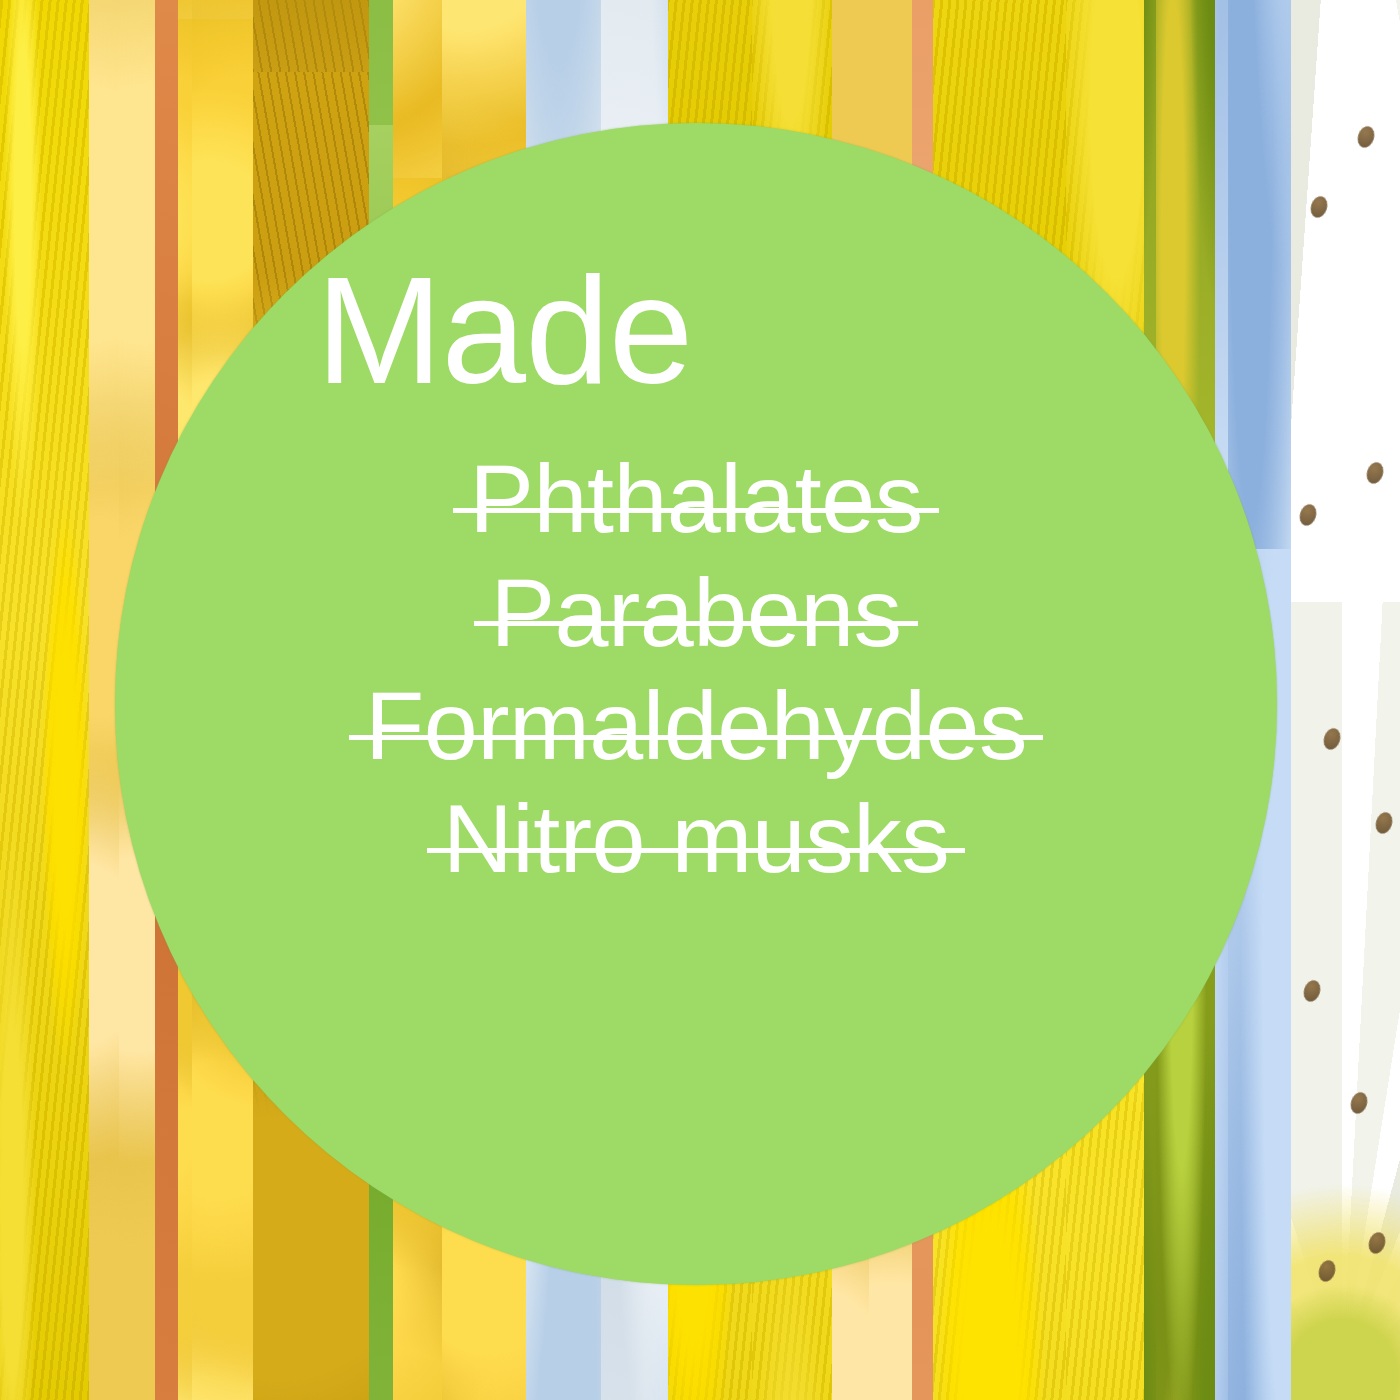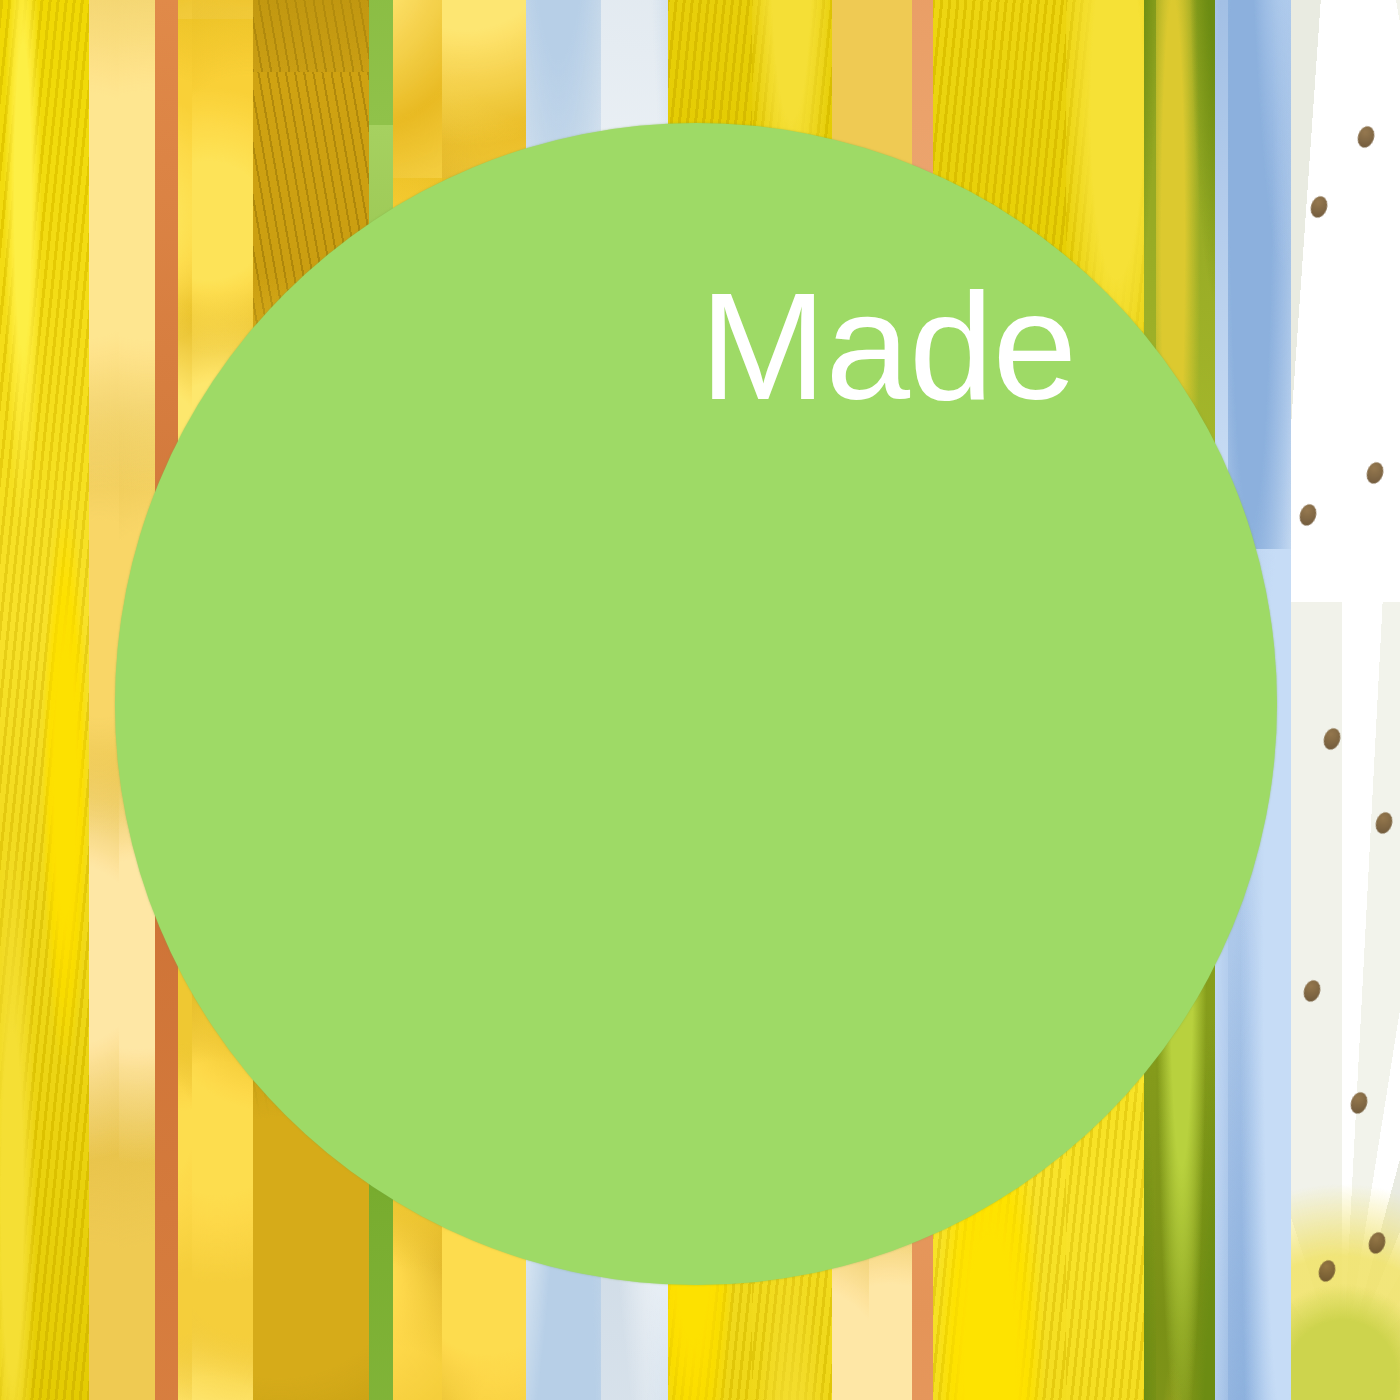--- a/index.html
+++ b/index.html
@@ -142,23 +142,23 @@
     align-items:center;justify-content:flex-start;
     padding-top:130px;
     box-sizing:border-box;
   }
   #headline{
     color:#ffffff;
     font-size:152px;
     line-height:1.02;
     font-weight:400;
     letter-spacing:-1px;
-    text-align:right;
+    text-align:left;
     width:760px;
-    margin:16px;
+    margin:0;
   }
   #headline .hl-line{display:block;}
   #avoid-list{
     list-style:none;
     margin:34px 0 0 0;padding:0;
     width:100%;
     text-align:center;
   }
   #avoid-list li{
     color:#ffffff;
@@ -253,15 +253,29 @@
         <div class="blossom-spot" style="left: 72%; top: 88%;"></div>
       </div>
     </div>
 
   <div id="badge">
 
     <h1 id="headline">
       <span class="hl-line">Made</span>
     </h1>
 
+    <ul id="avoid-list">
+      <li>
+        <span class="ing">Phthalates</span>
+      </li>
+      <li>
+        <span class="ing">Parabens</span>
+      </li>
+      <li>
+        <span class="ing">Formaldehydes</span>
+      </li>
+      <li>
+        <span class="ing">Nitro musks</span>
+      </li>
+    </ul>
 
   </div>
 </div>
 
 </body></html>

